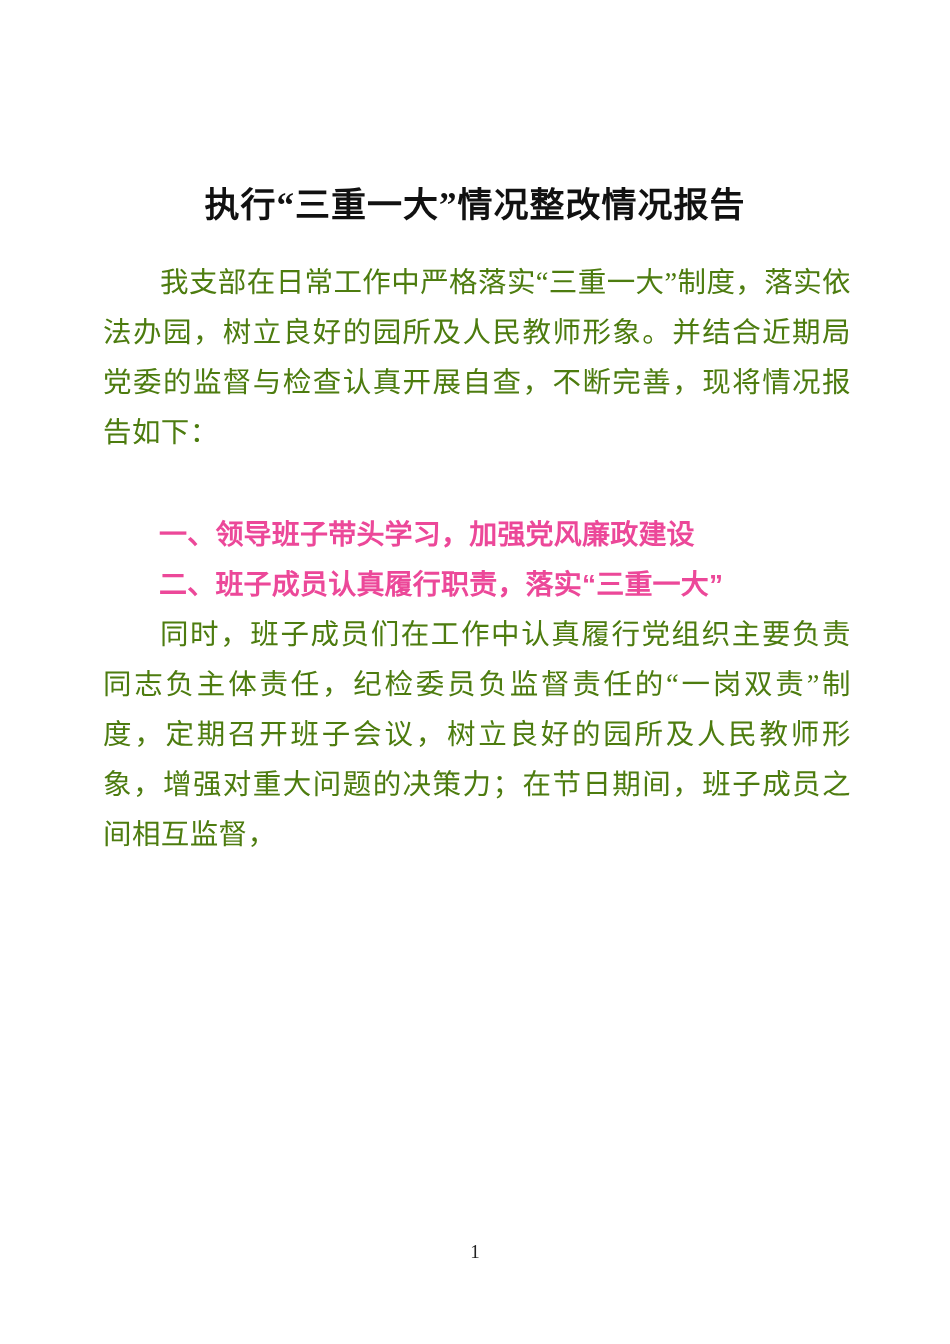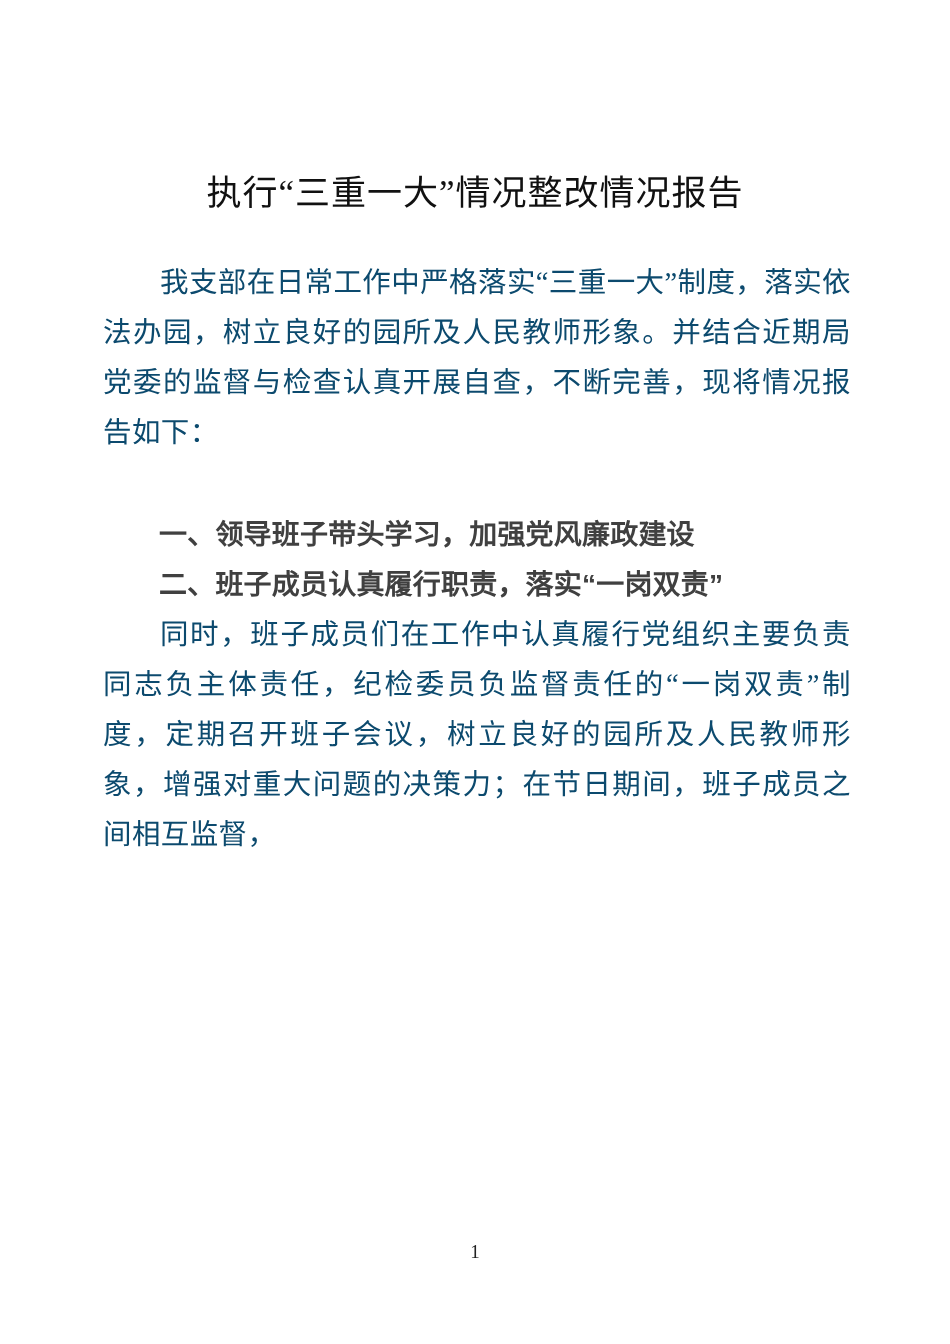--- a/index.html
+++ b/index.html
@@ -20,25 +20,25 @@
     margin: 0 auto;
     background: #ffffff;
     overflow: hidden;
     box-sizing: border-box;
   }
 
   
   .doc-title {
     position: absolute;
     left: 0;
-    top: 148px;
+    top: 160px;
     width: 950px;
     text-align: center;
     font-family: "Liberation Serif", "DejaVu Serif", serif;
-    font-weight: normal;
+    font-weight: bold;
     font-size: 35px;
     line-height: 46px;
     letter-spacing: 1px;
     color: #111111;
     white-space: nowrap;
   }
 
   
   .body-col {
     position: absolute;
@@ -50,34 +50,34 @@
   
   .para {
     font-family: "Liberation Serif", "DejaVu Serif", serif;
     font-size: 28.5px;
     line-height: 50px;
     text-align: justify;
     text-justify: inter-ideograph;
     text-indent: 2em;
     margin: 0;
     letter-spacing: 0.4px;
-    color: #0c4a6e;
+    color: #4d7c0f;
     word-break: break-all;
   }
 
   
   .sec-heading {
     font-family: "Liberation Sans", "DejaVu Sans", sans-serif;
     font-weight: bold;
     font-size: 28px;
     line-height: 50px;
     text-indent: 2em;
     margin: 0;
     letter-spacing: 0.2px;
-    color: #404040;
+    color: #ec4899;
     white-space: nowrap;
   }
 
   
   .gap-before-sec1 { height: 52px; }
 
   
   .page-number {
     position: absolute;
     left: 0;
@@ -99,21 +99,21 @@
 
   <div class="body-col">
 
     <p class="para">我支部在日常工作中严格落实“三重一大”制度，落实依法办园，树立良好的园所及人民教师形象。并结合近期局党委的监督与检查认真开展自查，不断完善，现将情况报告如下：</p>
 
     <div class="gap-before-sec1"></div>
 
     <h2 class="sec-heading">一、领导班子带头学习，加强党风廉政建设</h2>
 
 
-    <h2 class="sec-heading">二、班子成员认真履行职责，落实“一岗双责”</h2>
+    <h2 class="sec-heading">二、班子成员认真履行职责，落实“三重一大”</h2>
 
     <p class="para">同时，班子成员们在工作中认真履行党组织主要负责同志负主体责任，纪检委员负监督责任的“一岗双责”制度，定期召开班子会议，树立良好的园所及人民教师形象，增强对重大问题的决策力；在节日期间，班子成员之间相互监督，</p>
 
   </div>
 
   <div class="page-number">1</div>
 
 </div>
 
 </body></html>

